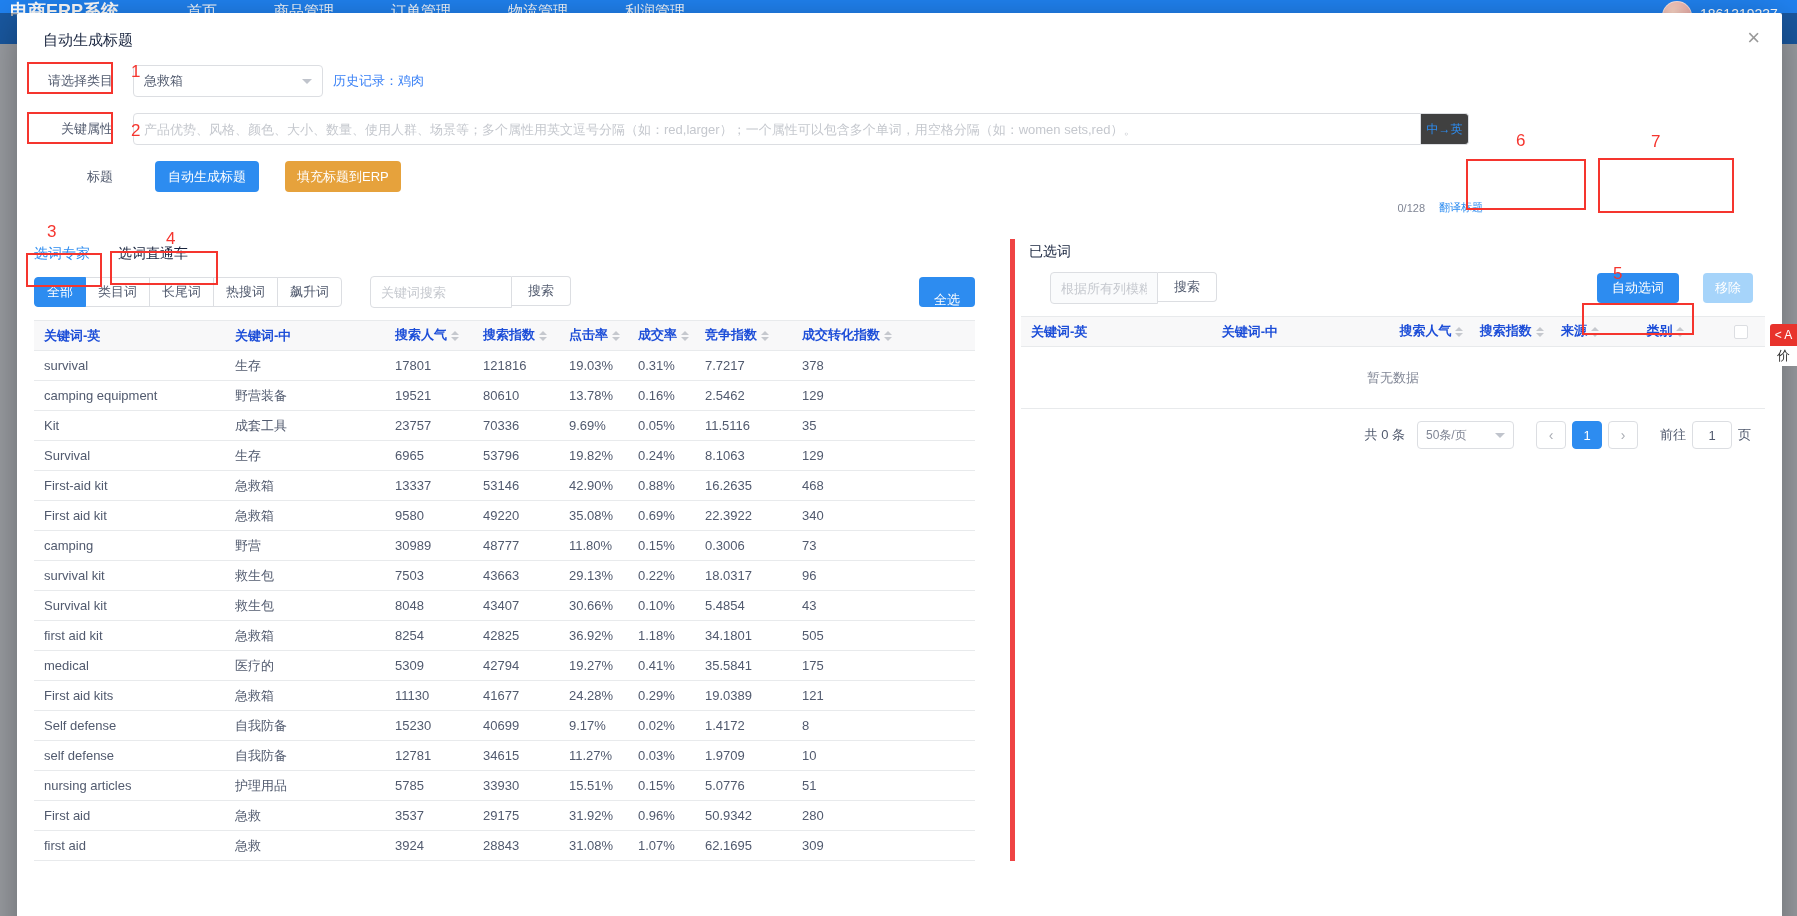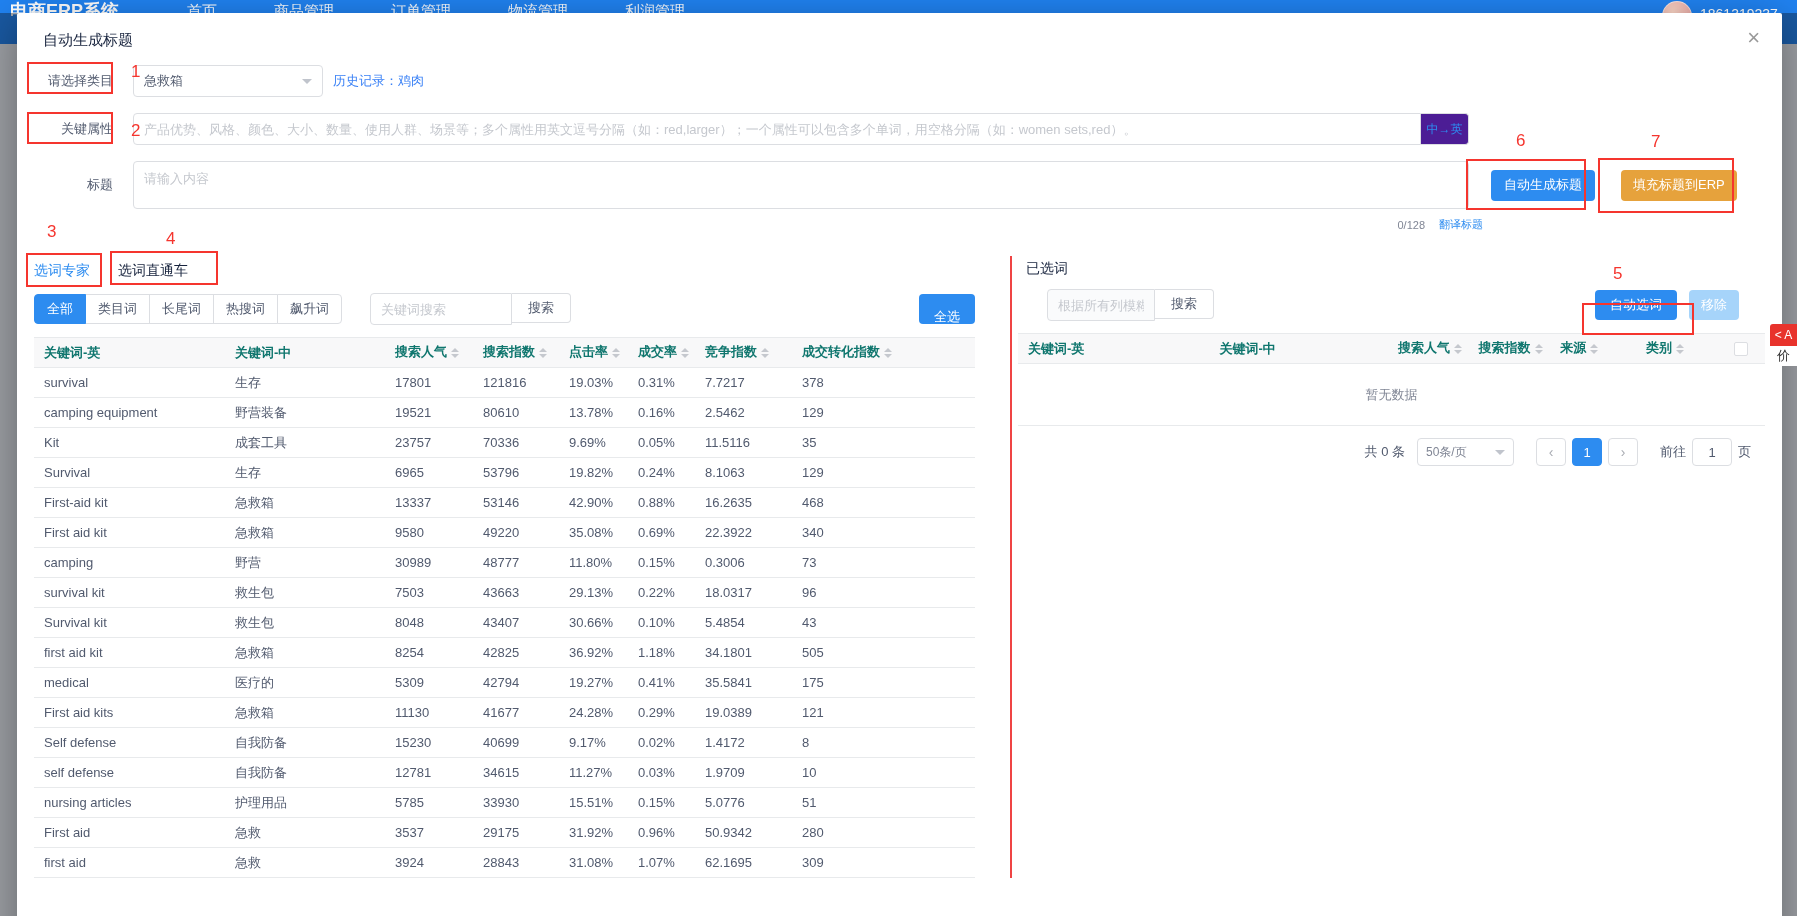--- a/index.html
+++ b/index.html
@@ -30,21 +30,21 @@
   .frow.first{margin-top:2px}
   .flabel{flex:none;width:82px;margin-right:20px;text-align:right;font-size:13px;color:#515a6e;white-space:nowrap}
   .select{width:190px;height:32px;border:1px solid #dcdee2;border-radius:4px;background:#fff;display:flex;align-items:center;justify-content:space-between;padding:0 10px;font-size:13px;color:#515a6e;cursor:pointer}
   .caret{width:0;height:0;border:5px solid transparent;border-top-color:#c0c4cc;margin-top:6px}
   .history{margin-left:10px;font-size:13px;color:#3b82f6;white-space:nowrap}
 
   .input-group{display:flex;height:32px}
   .input-group input{flex:1;height:100%;border:1px solid #dcdee2;border-radius:4px 0 0 4px;padding:8px 10px;font-size:13px;color:#515a6e;outline:none;background:#fff;min-width:0}
   input::placeholder,textarea::placeholder{color:#c5c8ce}
   .attr-group{flex:1;max-width:1336px}
-  .append{flex:none;width:48px;border:1px solid #dcdee2;border-left:none;border-radius:0 4px 4px 0;display:flex;align-items:center;justify-content:center;font-size:12px;color:#2d8cf0;background:#4c1d95;cursor:pointer}
+  .append{flex:none;width:48px;border:1px solid #dcdee2;border-left:none;border-radius:0 4px 4px 0;display:flex;align-items:center;justify-content:center;font-size:12px;color:#2d8cf0;background:#404040;cursor:pointer}
 
   .title-row textarea{width:1336px;height:48px;border:1px solid #dcdee2;border-radius:4px;padding:8px 10px;font-size:13px;color:#515a6e;font-family:inherit;resize:none;outline:none}
   .btn{border:none;border-radius:4px;font-size:13px;font-family:inherit;cursor:pointer;white-space:nowrap}
   .btn.primary{background:#2d8cf0;color:#fff}
   .btn.warning{background:#e6a23c;color:#fff}
   .btn.pdisabled{background:#a6d4fa;color:#fff;cursor:not-allowed}
   .gen-btn{height:31px;padding:0 13px;margin-left:22px}
   .fill-btn{height:31px;padding:0 12px;margin-left:26px}
 
   .counter-row{display:flex;justify-content:flex-end;align-items:center;gap:14px;width:1452px;margin-top:8px;font-size:11px;color:#808695}
@@ -60,33 +60,33 @@
   .btn-group{display:flex}
   .gbtn{height:30px;padding:0 12px;background:#fff;border:1px solid #dcdee2;color:#515a6e;font-size:13px;font-family:inherit;margin-left:-1px;cursor:pointer;position:relative}
   .gbtn:first-child{border-radius:4px 0 0 4px;margin-left:0}
   .gbtn:last-child{border-radius:0 4px 4px 0}
   .gbtn.active{background:#2d8cf0;border-color:#2d8cf0;color:#fff;z-index:1}
   .search-group{margin-left:28px;width:201px}
   .append-btn{flex:none;height:30px;padding:0 16px;background:#fff;border:1px solid #dcdee2;border-left:none;border-radius:0 4px 4px 0;font-size:13px;color:#515a6e;font-family:inherit;cursor:pointer}
   .select-all{margin-left:auto;height:30px;padding:14px 15px}
 
   .ktable{border-collapse:collapse;table-layout:fixed;width:941px;margin-top:13px;font-size:13px}
-  .ktable th{background:#f8f8f9;border-top:1px solid #e8eaec;border-bottom:1px solid #e8eaec;color:#0f766e;font-weight:600;text-align:left;height:30px;padding:0 10px;white-space:nowrap;overflow:hidden}
+  .ktable th{background:#f8f8f9;border-top:1px solid #e8eaec;border-bottom:1px solid #e8eaec;color:#1d4ed8;font-weight:600;text-align:left;height:30px;padding:0 10px;white-space:nowrap;overflow:hidden}
   .ktable td{border-bottom:1px solid #e8eaec;color:#515a6e;height:30px;padding:0 10px;white-space:nowrap;overflow:hidden}
   .sort{display:inline-flex;flex-direction:column;margin-left:4px;vertical-align:middle;cursor:pointer}
   .sort i{width:0;height:0;border:4px solid transparent;display:block}
   .sort .up{border-bottom-color:#c5c8ce;margin-bottom:2px}
   .sort .down{border-top-color:#c5c8ce}
 
-  .right-panel{flex:1;margin-left:35px;border-left:2px solid #ef4444;padding-left:6px;min-width:0}
+  .right-panel{flex:1;margin-left:35px;border-left:5px solid #ef4444;padding-left:6px;min-width:0}
   .rp-title{margin-top:4px;padding-left:8px;font-size:14px;color:#17233d}
   .rp-controls{display:flex;align-items:center;height:30px;margin-top:12px}
   .rp-search{margin-left:29px;width:167px}
   .rp-search input{background:#fafbfc;border-radius:4px 0 0 4px}
-  .rp-actions{margin-left:auto;display:flex;gap:12px;margin-right:26px}
+  .rp-actions{margin-left:auto;display:flex;gap:24px;margin-right:12px}
   .auto-sel{height:30px;padding:0 15px}
   .remove-btn{height:30px;padding:0 12px}
   .rtable{width:100%}
   .checkbox{display:inline-block;width:14px;height:14px;border:1px solid #dcdee2;border-radius:2px;background:#fff;vertical-align:middle;cursor:pointer}
   .empty{height:62px;display:flex;align-items:center;justify-content:center;border-bottom:1px solid #e8eaec;color:#808695;font-size:13px}
 
   .pagination{display:flex;align-items:center;justify-content:flex-end;margin-top:12px;margin-right:14px;font-size:13px;color:#515a6e}
   .pg-total{margin-right:12px;white-space:nowrap}
   .pg-select{width:97px;height:28px;border:1px solid #dcdee2;border-radius:4px;display:flex;align-items:center;justify-content:space-between;padding:0 8px;font-size:12px;color:#808695;background:#fff;cursor:pointer;margin-right:16px}
   .pg-btn{min-width:30px;height:28px;border:1px solid #dcdee2;border-radius:4px;background:#fff;color:#a8abb2;display:flex;align-items:center;justify-content:center;font-size:14px;cursor:pointer;margin-left:6px}
@@ -153,21 +153,20 @@
       <div class="frow">
         <span class="flabel">关键属性</span>
         <div class="input-group attr-group">
           <input type="text" placeholder="产品优势、风格、颜色、大小、数量、使用人群、场景等；多个属性用英文逗号分隔（如：red,larger）；一个属性可以包含多个单词，用空格分隔（如：women sets,red）。" style="">
           <span class="append">中→英</span>
         </div>
       </div>
 
       <div class="frow title-row">
         <span class="flabel">标题</span>
-        <textarea placeholder="请输入内容" style=""></textarea>
         <button class="btn primary gen-btn">自动生成标题</button>
         <button class="btn warning fill-btn">填充标题到ERP</button>
       </div>
 
       <div class="counter-row">
         <span>0/128</span>
         <a>翻译标题</a>
       </div>
     </div>
 

